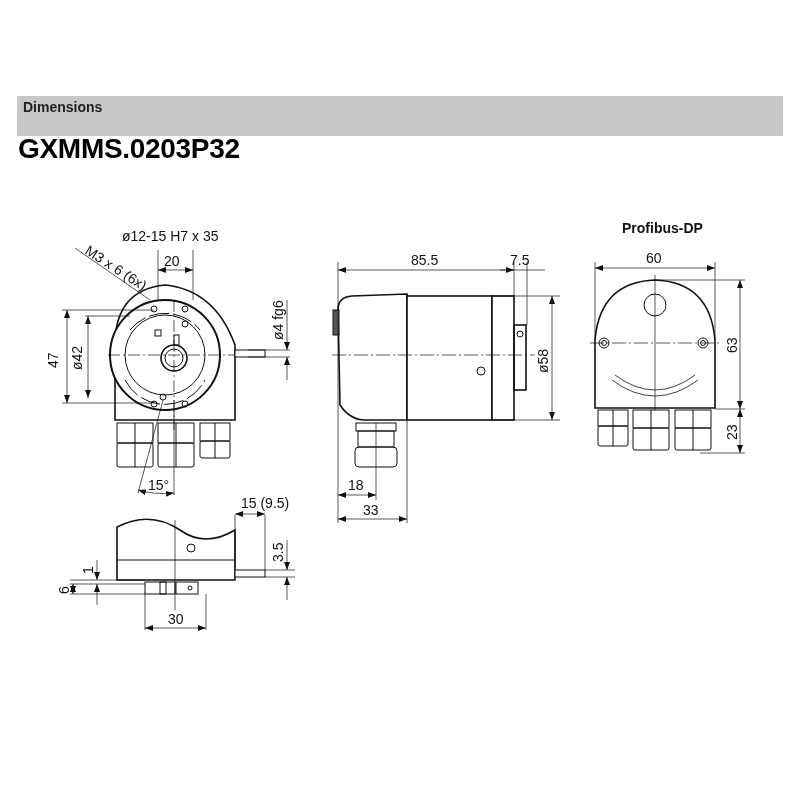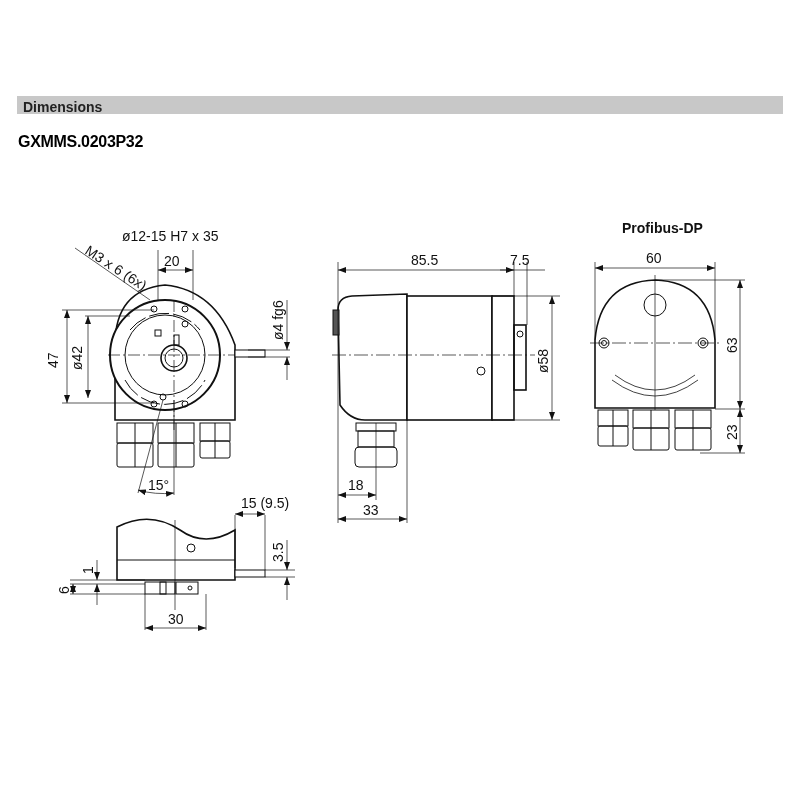--- a/index.html
+++ b/index.html
@@ -1,19 +1,19 @@
 <!DOCTYPE html>
 <html><head>
 <meta charset="utf-8">
 <style>
   html,body{margin:0;padding:0;background:#fff;}
   body{width:800px;height:800px;position:relative;overflow:hidden;font-family:"Liberation Sans",sans-serif;}
-  .section-bar{position:absolute;left:17px;top:96px;width:766px;height:18px;background:#c8c8c8;}
+  .section-bar{position:absolute;left:17px;top:96px;width:766px;height:40px;background:#c8c8c8;}
   .section-title{position:absolute;left:6px;top:3px;font-size:14px;font-weight:bold;color:#222;}
-  .model{position:absolute;left:18px;top:133px;font-size:16px;font-weight:bold;color:#000;letter-spacing:-0.3px;}
+  .model{position:absolute;left:18px;top:133px;font-size:28px;font-weight:bold;color:#000;letter-spacing:-0.3px;}
   svg{position:absolute;left:0;top:0;}
   svg text{font-family:"Liberation Sans",sans-serif;font-size:14px;fill:#111;}
   .bold{font-weight:bold;}
 </style>
 </head>
 <body>
 
 <div class="section-bar">
   <span class="section-title">Dimensions</span>
 </div>

